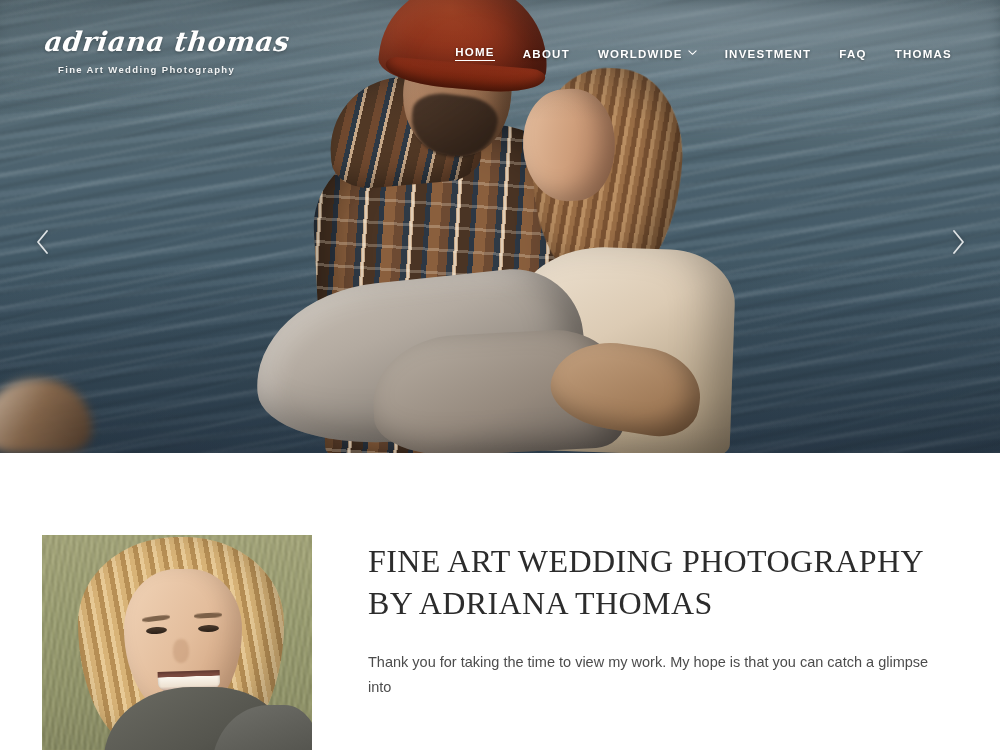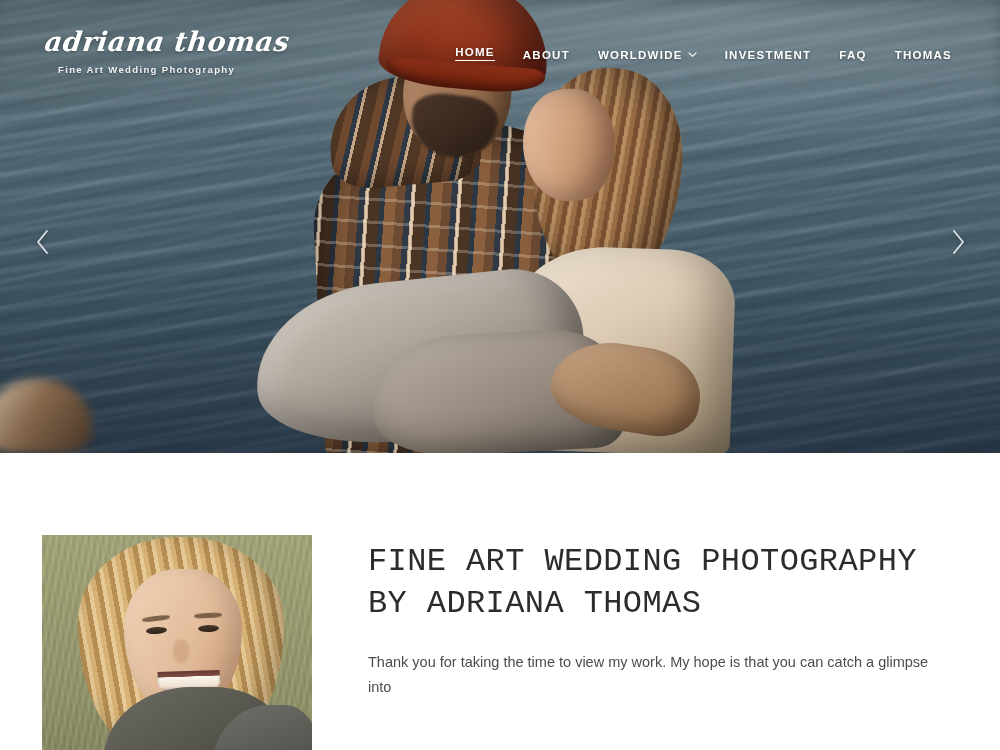--- a/index.html
+++ b/index.html
@@ -223,21 +223,21 @@
     font-weight:700;
     letter-spacing:1.35px;
     color:#f2f4f5;
     text-shadow:0 1px 2px rgba(0,0,0,.38);
     white-space:nowrap;
     padding-left:13px;
   }
 
   .nav {
     position:absolute; right:34px; top:42px;
-    display:flex; align-items:flex-end; gap:0px;
+    display:flex; align-items:center; gap:0px;
   }
   .nav-item {
     position:relative;
     display:flex; align-items:center; gap:5px;
     padding:4px 14px;
     color:#ffffff;
     font-size:11.5px;
     font-weight:700;
     letter-spacing:1.25px;
     text-shadow:0 1px 3px rgba(0,0,0,.42);
@@ -339,21 +339,21 @@
     background:linear-gradient(150deg, #6b6b63 0%, #55554e 60%, #3f3f39 100%);
   }
   .portrait-shoulder-r {
     position:absolute; right:-10px; bottom:-20px; width:110px; height:66px;
     border-radius:52% 34% 0 0 / 96% 84% 0 0;
     background:linear-gradient(160deg, #70706a 0%, #4d4d47 100%);
   }
 
   .intro-text { flex:1 1 auto; min-width:0; padding-top:6px; }
   .intro-title {
-    font-family:Liberation Mono, monospace;
+    font-family:Liberation Serif, serif;
     font-weight:400;
     font-size:32px;
     line-height:1.30;
     letter-spacing:.4px;
     color:#2c2c2c;
   }
   .intro-sub {
     margin-top:42px;
     font-size:17.5px;
     font-weight:700;

